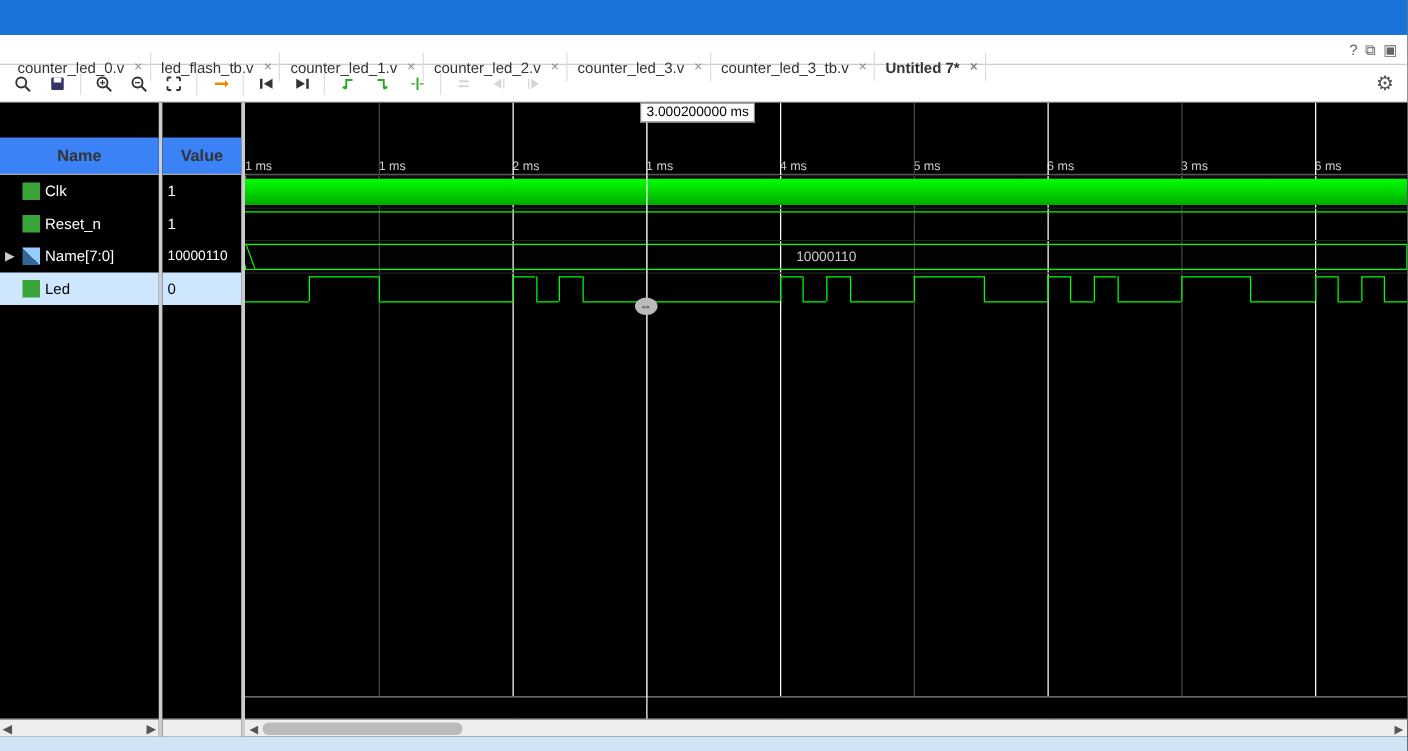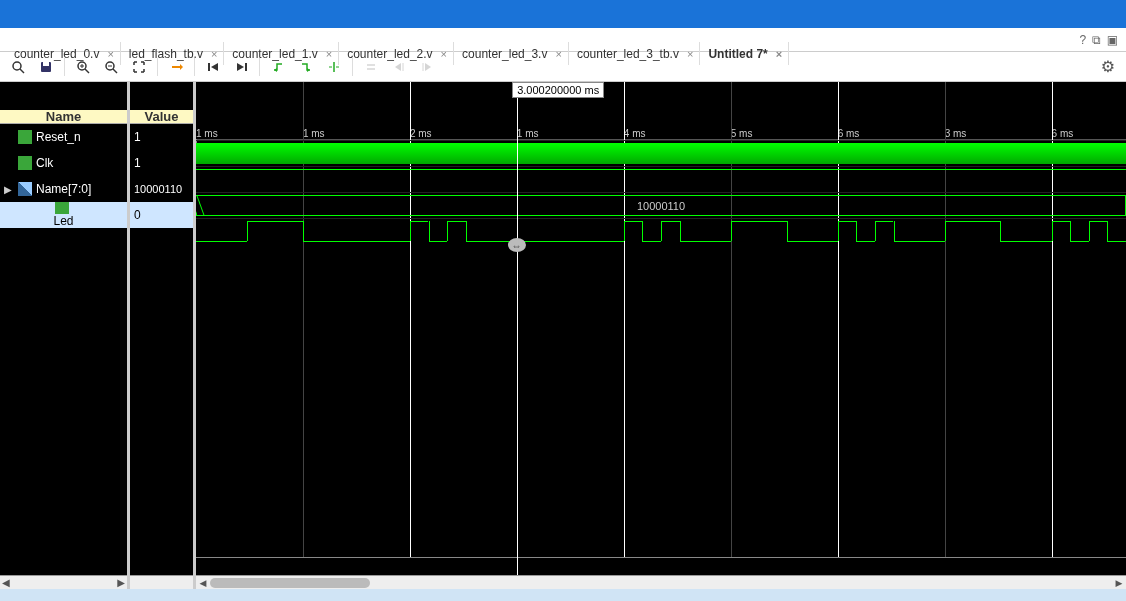--- a/index.html
+++ b/index.html
@@ -18,25 +18,25 @@
 .toolbar .btn { width: 24px; height: 24px; display: flex; align-items: center; justify-content: center; cursor: pointer; border-radius: 2px; }
 .toolbar .sep { width: 1px; height: 18px; background: #ddd; margin: 0 2px; }
 .toolbar .btn.disabled { opacity: 0.35; cursor: default; }
 .toolbar .right { margin-left: auto; }
 
 .main { display: flex; height: calc(601px - 28px - 24px - 30px - 12px); }
 .panel-names { width: 130px; background: #000; border-right: 3px solid #ccc; display: flex; flex-direction: column; }
 .panel-values { width: 66px; background: #000; border-right: 3px solid #ccc; display: flex; flex-direction: column; }
 .panel-wave { flex: 1; background: #000; position: relative; overflow: hidden; }
 
-.header-row { height: 14px; background: #fef9c3; border-bottom: 1px solid #aaa; display: flex; align-items: center; justify-content: center; font-size: 13px; font-weight: bold; color: #333; margin-top: 28px; }
+.header-row { height: 30px; background: #3b82f6; border-bottom: 1px solid #aaa; display: flex; align-items: center; justify-content: center; font-size: 13px; font-weight: bold; color: #333; margin-top: 28px; }
 .panel-wave .header-spacer { height: 28px; }
 
 .sig-row { height: 26px; display: flex; align-items: center; padding: 0 4px; font-size: 12px; color: #fff; }
-.sig-row.selected { background: #cfe6ff; color: #000; flex-direction: column; }
+.sig-row.selected { background: #cfe6ff; color: #000; }
 .sig-row .expander { width: 14px; color: #ccc; font-size: 10px; }
 .sig-row .sigicon { width: 14px; height: 14px; margin-right: 4px; display: inline-block; }
 .sigicon.clk { background: #3aa63a; }
 .sigicon.reg { background: #3aa63a; }
 .sigicon.bus { background: linear-gradient(45deg,#336699 50%,#99ccff 50%); }
 .sigicon.led { background: #3aa63a; }
 
 .val-row { height: 26px; display: flex; align-items: center; padding: 0 4px; font-size: 12px; color: #fff; }
 .val-row.selected { background: #cfe6ff; color: #000; }
 
@@ -211,27 +211,27 @@
       <span style="font-size:16px;color:#555">⚙</span>
     </div>
 </div>
 
 <div class="main">
 
   <div class="panel-names">
     <div class="header-row">Name</div>
     <div class="sig-row">
         <span class="expander"></span>
+        <span class="sigicon clk"></span>
+        <span>Clk</span>
+      </div>
+    <div class="sig-row">
+        <span class="expander"></span>
         <span class="sigicon reg"></span>
         <span>Reset_n</span>
-      </div>
-    <div class="sig-row">
-        <span class="expander"></span>
-        <span class="sigicon clk"></span>
-        <span>Clk</span>
       </div>
     <div class="sig-row">
         <span class="expander">▶</span>
         <span class="sigicon bus"></span>
         <span>Name[7:0]</span>
       </div>
     <div class="sig-row selected">
         <span class="expander"></span>
         <span class="sigicon led"></span>
         <span>Led</span>

